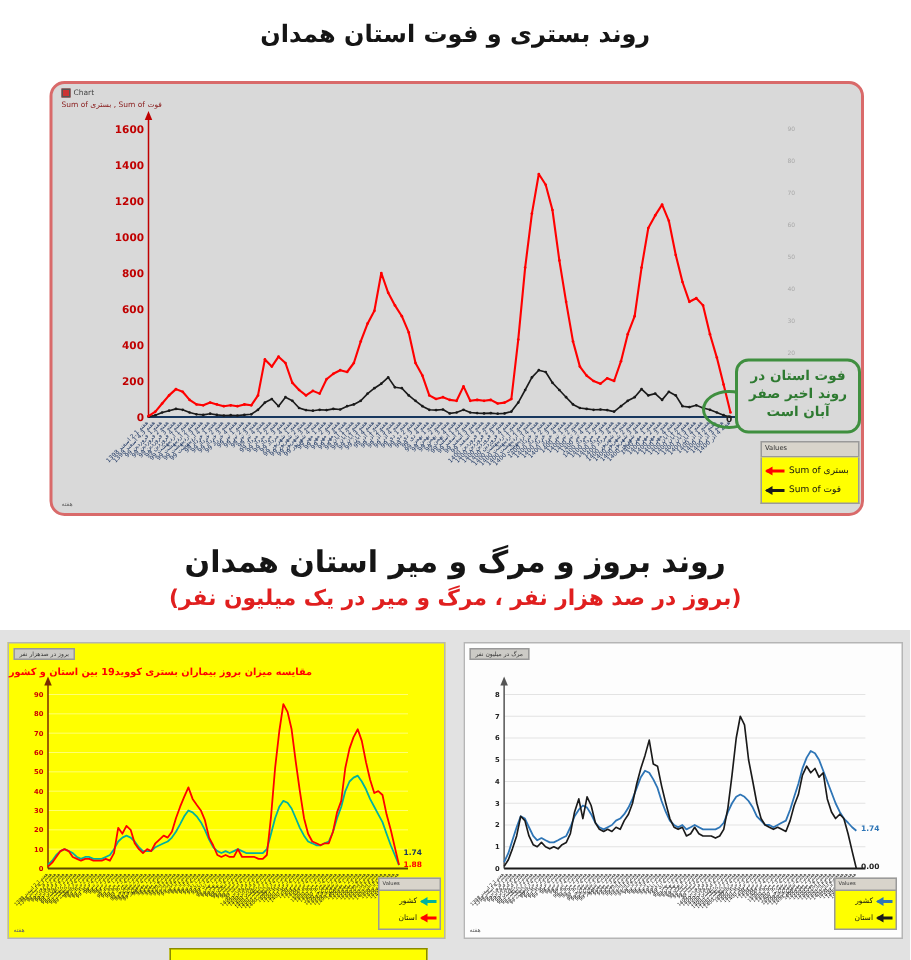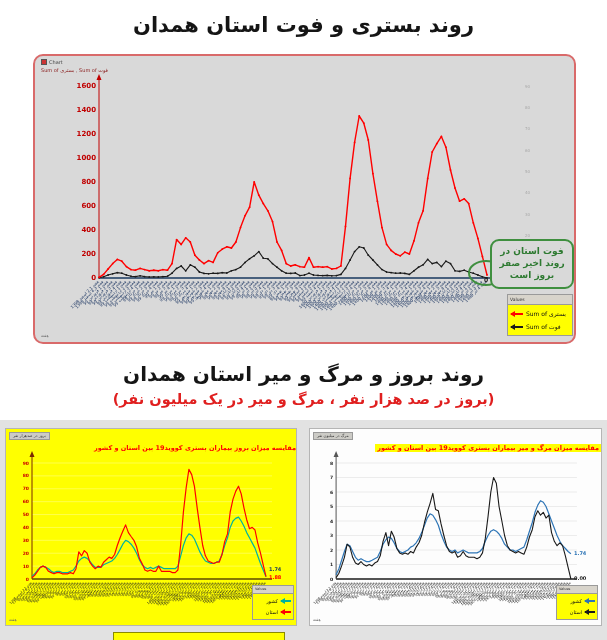--- a/index.html
+++ b/index.html
@@ -1,21 +1,21 @@
 <!DOCTYPE html>
 <html lang="fa"><head>
 <meta charset="utf-8">
 <style>
   html,body{margin:0;padding:0;background:#fff;}
   #page{position:relative;width:607px;height:640px;background:#ffffff;overflow:hidden;
         font-family:"DejaVu Sans",sans-serif;}
   .abs{position:absolute;}
   .fa{direction:rtl;}
   
-  .t-top{top:13px;left:0;right:0;text-align:center;font-size:21px;font-weight:bold;color:#151515;}
+  .t-top{top:13px;left:0;right:0;text-align:center;font-size:16px;font-weight:bold;color:#151515;}
   .t-s2{top:362px;left:0;right:0;text-align:center;font-size:20px;font-weight:bold;color:#151515;}
   .t-s2sub{top:391px;left:0;right:0;text-align:center;font-size:14.5px;font-weight:bold;color:#e01f1f;}
   
   .main-card{left:33px;top:54px;width:543px;height:290px;background:#d9d9d9;
              border:2px solid #d96a6a;border-radius:10px;box-sizing:border-box;}
   .main-card svg{position:absolute;left:0;top:0;width:539px;height:286px;}
   .tb1{left:6px;top:3px;font-size:5px;color:#444;display:flex;gap:2px;align-items:center;}
   .tb1 .chip{width:4px;height:4px;background:#c33;display:inline-block;border:0.5px solid #555;}
   .tb2{left:6px;top:11px;font-size:5px;color:#8b2020;}
   .footer-txt{font-size:4px;color:#666;}
@@ -40,21 +40,21 @@
   .legend-main .leg-body{padding:2px 3px;}
   .legend-main .leg-row{height:13px;font-size:6px;color:#111;}
   
   .band{left:0;top:420px;width:607px;height:220px;background:#e2e2e2;}
   .panel{box-sizing:border-box;border:1px solid #b5b5b5;}
   .panel svg{position:absolute;left:0;top:0;width:100%;height:100%;}
   .panel-inc{left:5px;top:428px;width:292px;height:198px;background:#ffff00;}
   .panel-mort{left:309px;top:428px;width:293px;height:198px;background:#fdfdfd;}
   .vf-btn{left:3px;top:3px;font-size:4px;color:#333;background:#cccbc6;border:1px solid #999;
           padding:1px 3px;line-height:1.1;}
-  .panel-title{left:0;right:0;top:15px;text-align:right;font-size:6.5px;font-weight:bold;color:#ff0000;}
+  .panel-title{left:0;right:0;top:15px;text-align:left;font-size:6.5px;font-weight:bold;color:#ff0000;}
   .panel-title .hl{background:#ffff00;padding:0 2px;}
   .legend-sm{left:246px;top:156px;width:42px;}
   .legend-sm .leg-head{height:7px;font-size:3.5px;line-height:7px;padding:0 2px;}
   .legend-sm .leg-body{padding:1.5px 2px;}
   .legend-sm .leg-row{height:11px;font-size:5px;color:#111;}
   .legend-sm .mk{width:10px;}
   .ev{font-size:5px;font-weight:bold;}
   .strip-cut{left:113px;top:632px;width:172px;height:8px;background:#ffff00;border:1px solid #8a8a00;
              border-bottom:none;box-sizing:border-box;}
 </style>
@@ -355,21 +355,21 @@
     </div>
     <div class="abs tb2">Sum of بستری , Sum of فوت</div>
 
     <div class="abs ellipse"></div>
     <span class="abs end-red">25</span>
     <span class="abs end-blk">0</span>
 
     <div class="abs annot fa">
       <span>فوت استان در</span>
       <span>روند اخیر صفر</span>
-      <span>بروز است</span>
+      <span>آبان است</span>
     </div>
 
     <div class="abs legend legend-main">
       <div class="leg-head">Values</div>
       <div class="leg-body">
         <div class="leg-row">
           <span class="mk" style="--c: #ff0000;"></span>
           <span>Sum of بستری</span>
         </div>
         <div class="leg-row">
@@ -626,23 +626,20 @@
         <text x="246.23529411764707" y="154" font-size="3.2" fill="#222222" text-anchor="end" transform="rotate(-45 246.23529411764707 154)">هفته 3 آبان 1400</text>
         <text x="248.98823529411766" y="154" font-size="3.2" fill="#222222" text-anchor="end" transform="rotate(-45 248.98823529411766 154)">هفته 4 آبان 1400</text>
         <text x="251.74117647058824" y="154" font-size="3.2" fill="#222222" text-anchor="end" transform="rotate(-45 251.74117647058824 154)">هفته 1 آذر 1400</text>
         <text x="254.49411764705883" y="154" font-size="3.2" fill="#222222" text-anchor="end" transform="rotate(-45 254.49411764705883 154)">هفته 2 آذر 1400</text>
         <text x="257.2470588235294" y="154" font-size="3.2" fill="#222222" text-anchor="end" transform="rotate(-45 257.2470588235294 154)">هفته 3 آذر 1400</text>
         <text x="260" y="154" font-size="3.2" fill="#222222" text-anchor="end" transform="rotate(-45 260 154)">هفته 4 آذر 1400</text>
         <polyline points="26.0,145.7 28.8,139.8 31.5,131.2 34.3,122.5 37.0,115.2 39.8,116.7 42.5,122.5 45.3,128.3 48.0,131.2 50.8,129.7 53.5,131.2 56.3,132.6 59.0,132.6 61.8,131.2 64.5,129.7 67.3,128.3 70.0,122.5 72.8,115.2 75.6,110.8 78.3,108.0 81.1,109.4 83.8,113.8 86.6,119.5 89.3,122.5 92.1,123.9 94.8,122.5 97.6,121.0 100.3,118.1 103.1,116.7 105.8,113.8 108.6,109.4 111.3,103.6 114.1,96.3 116.8,89.1 119.6,84.8 122.4,86.2 125.1,90.6 127.9,96.3 130.6,105.0 133.4,112.3 136.1,118.1 138.9,121.0 141.6,122.5 144.4,121.0 147.1,123.9 149.9,122.5 152.6,121.0 155.4,122.5 158.1,123.9 160.9,123.9 163.6,123.9 166.4,123.9 169.2,122.5 171.9,119.5 174.7,112.3 177.4,106.5 180.2,102.2 182.9,100.7 185.7,102.2 188.4,105.0 191.2,109.4 193.9,115.2 196.7,118.1 199.4,121.0 202.2,121.0 204.9,122.5 207.7,121.0 210.4,119.5 213.2,118.1 216.0,110.8 218.7,102.2 221.5,93.5 224.2,83.3 227.0,76.1 229.7,71.7 232.5,73.2 235.2,77.5 238.0,84.8 240.7,92.0 243.5,99.3 246.2,106.5 249.0,112.3 251.7,116.7 254.5,119.5 257.2,122.5 260.0,124.8" fill="none" stroke="#2e75b6" stroke-width="1.2" stroke-linejoin="round"></polyline>
         <polyline points="26.0,148.6 28.8,144.2 31.5,136.9 34.3,128.3 37.0,115.2 39.8,118.1 42.5,128.3 45.3,134.1 48.0,135.5 50.8,132.6 53.5,135.5 56.3,136.9 59.0,135.5 61.8,136.9 64.5,134.1 67.3,132.6 70.0,126.8 72.8,112.3 75.6,103.6 78.3,116.7 81.1,102.2 83.8,108.0 86.6,119.5 89.3,123.9 92.1,125.3 94.8,123.9 97.6,125.3 100.3,122.5 103.1,123.9 105.8,118.1 108.6,113.8 111.3,106.5 114.1,93.5 116.8,83.3 119.6,74.6 122.4,64.4 125.1,80.4 127.9,81.8 130.6,94.9 133.4,106.5 136.1,116.7 138.9,122.5 141.6,123.9 144.4,122.5 147.1,128.3 149.9,126.8 152.6,122.5 155.4,126.8 158.1,128.3 160.9,128.3 163.6,128.3 166.4,129.7 169.2,128.3 171.9,123.9 174.7,109.4 177.4,87.7 180.2,63.0 182.9,48.5 185.7,54.3 188.4,77.5 191.2,92.0 193.9,106.5 196.7,116.7 199.4,121.0 202.2,122.5 204.9,123.9 207.7,122.5 210.4,123.9 213.2,125.3 216.0,118.1 218.7,108.0 221.5,100.7 224.2,87.7 227.0,81.8 229.7,86.2 232.5,83.3 235.2,89.1 238.0,86.2 240.7,103.6 243.5,112.3 246.2,116.7 249.0,113.8 251.7,116.7 254.5,126.8 257.2,138.4 260.0,150.0" fill="none" stroke="#1a1a1a" stroke-width="1.1" stroke-linejoin="round"></polyline>
       </svg>
     <div class="abs vf-btn fa">مرگ در میلیون نفر</div>
-    <div class="abs panel-title fa">
-      <span class="hl">مقایسه میزان مرگ و میر بیماران بستری کووید19 بین استان و کشور</span>
-    </div>
     <span class="abs ev" style="left:264px;top:121px;color:#2e75b6">1.74</span>
     <span class="abs ev" style="left:264px;top:146px;color:#222">0.00</span>
     <div class="abs legend legend-sm">
       <div class="leg-head">Values</div>
       <div class="leg-body">
         <div class="leg-row fa">
           <span class="mk" style="--c: #2e75b6;"></span>
           <span>کشور</span>
         </div>
         <div class="leg-row fa">

